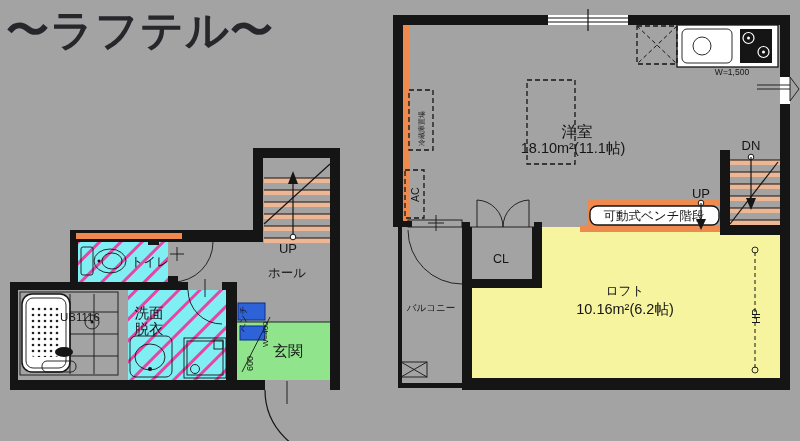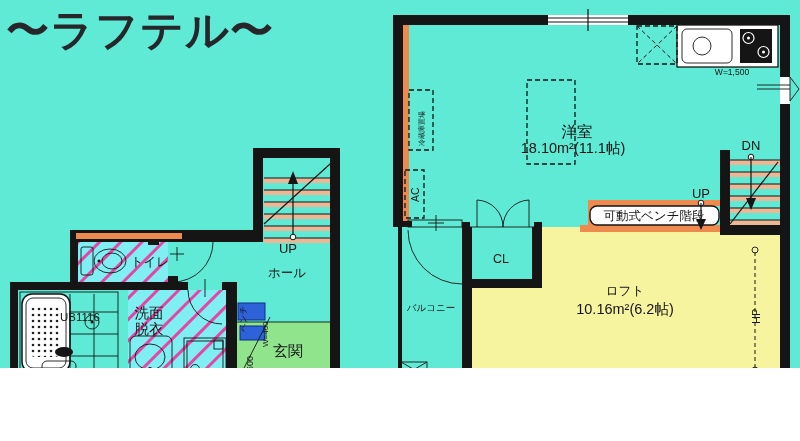--- a/index.html
+++ b/index.html
@@ -1,16 +1,16 @@
 <!DOCTYPE html>
 <html><head>
 <meta charset="utf-8">
 <style>
   html,body{margin:0;padding:0;background:#ffffff;}
-  #stage{position:relative;width:800px;height:368px;background:#5eead4;overflow:hidden;
+  #stage{position:relative;width:800px;height:441px;background:#a3a3a3;overflow:hidden;
          font-family:"Liberation Sans","DejaVu Sans",sans-serif;}
   #plan-title{position:absolute;left:6px;top:2px;font-size:43px;font-weight:900;
               color:#26262b;letter-spacing:1px;white-space:nowrap;}
   svg{position:absolute;left:0;top:0;}
   .wall{fill:#151515;}
   .accent{fill:#EE8A4D;}
   .tread{fill:#EDB795;}
   .ln{stroke:#151515;stroke-width:1.2;fill:none;}
   .thin{stroke:#151515;stroke-width:0.9;fill:none;}
   .dash{stroke:#151515;stroke-width:1.3;fill:none;stroke-dasharray:5 3;}

